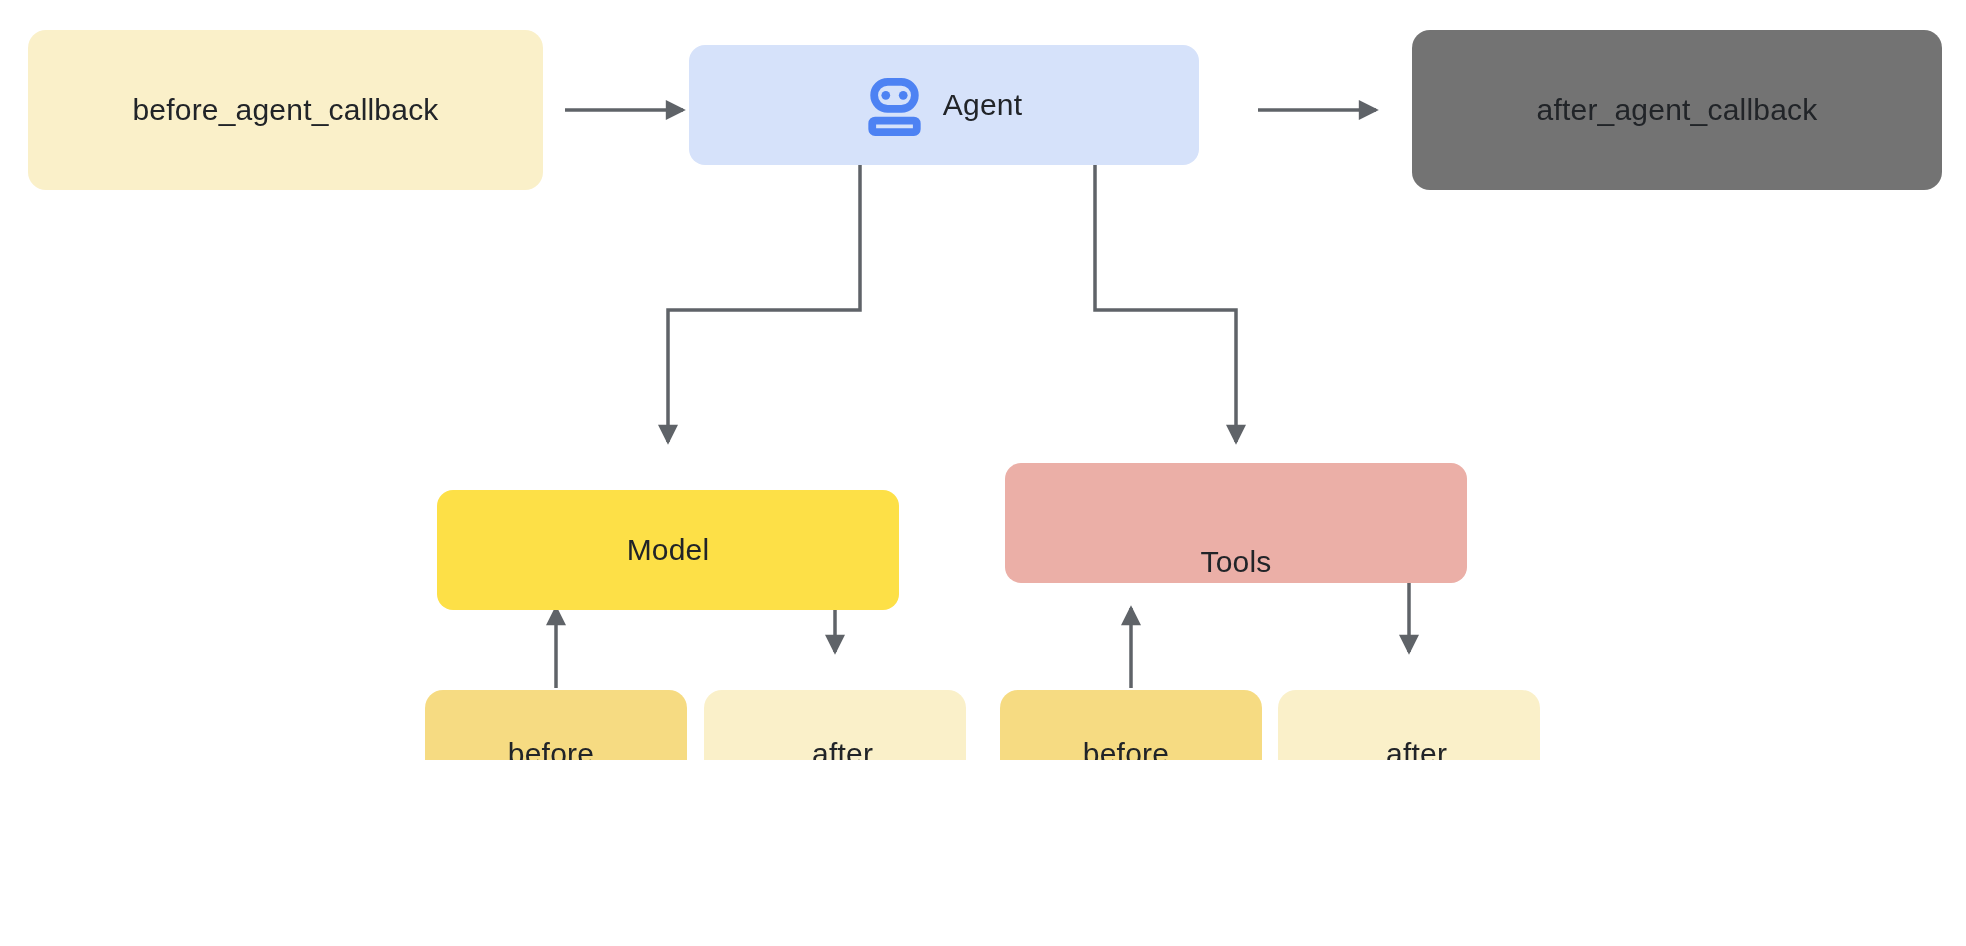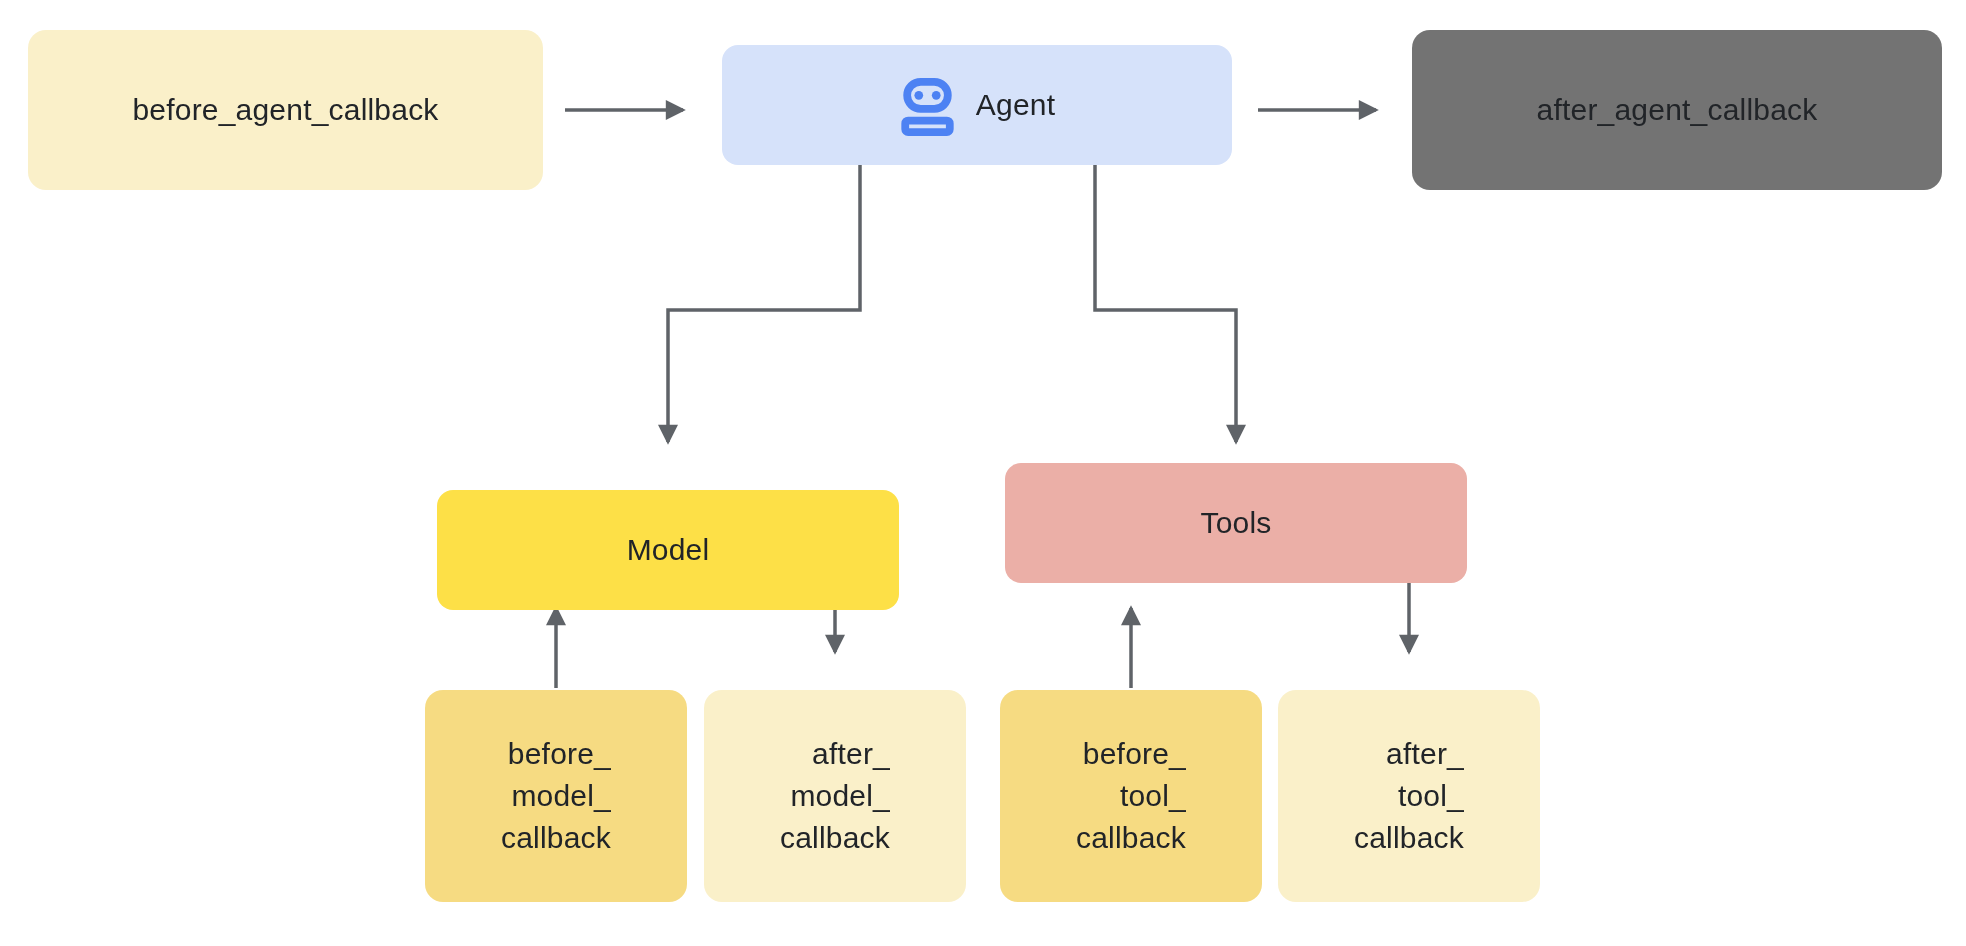--- a/index.html
+++ b/index.html
@@ -1,20 +1,20 @@
 <!DOCTYPE html>
 <html><head>
 <meta charset="utf-8">
 <style>
   * { margin: 0; padding: 0; box-sizing: border-box; }
   html, body { background: #ffffff; }
   .canvas {
     position: relative;
     width: 1966px;
-    height: 946px;
+    height: 760px;
     background: #ffffff;
     font-family: "Liberation Sans", sans-serif;
     color: #212428;
     overflow: hidden;
   }
   .edges {
     position: absolute;
     inset: 0;
     width: 1966px;
     height: 946px;
@@ -27,24 +27,24 @@
     justify-content: center;
     text-align: center;
     font-size: 30px;
     line-height: 42px;
     letter-spacing: 0.2px;
   }
   .r18 { border-radius: 18px; }
   .r16 { border-radius: 16px; }
 
   .node-before-agent { left: 28px;  top: 30px;  width: 515px; height: 160px; background: #FAF0C9; }
-  .node-agent        { left: 722px; top: 45px;  width: 510px; height: 120px; background: #D6E2FA; gap: 20px; }
+  .node-agent        { left: 689px; top: 45px;  width: 510px; height: 120px; background: #D6E2FA; gap: 20px; }
   .node-after-agent  { left: 1412px;top: 30px;  width: 530px; height: 160px; background: #737373; }
   .node-model        { left: 437px; top: 490px; width: 462px; height: 120px; background: #fde047; justify-content: center; }
-  .node-tools        { left: 1005px;top: 463px; width: 462px; height: 120px; background: #EBAFA7; }
+  .node-tools        { left: 1005px;top: 463px; width: 462px; height: 120px; background: #EBAFA7; align-items: flex-end; }
   .node-before-model { left: 425px; top: 690px; width: 262px; height: 212px; background: #F6DB82; }
   .node-after-model  { left: 704px; top: 690px; width: 262px; height: 212px; background: #FAF0C9; }
   .node-before-tool  { left: 1000px;top: 690px; width: 262px; height: 212px; background: #F6DB82; }
   .node-after-tool   { left: 1278px;top: 690px; width: 262px; height: 212px; background: #FAF0C9; }
 
   .multiline { white-space: pre-line; text-align: right; }
 
   .robot {
     display: inline-flex;
     width: 57px;

